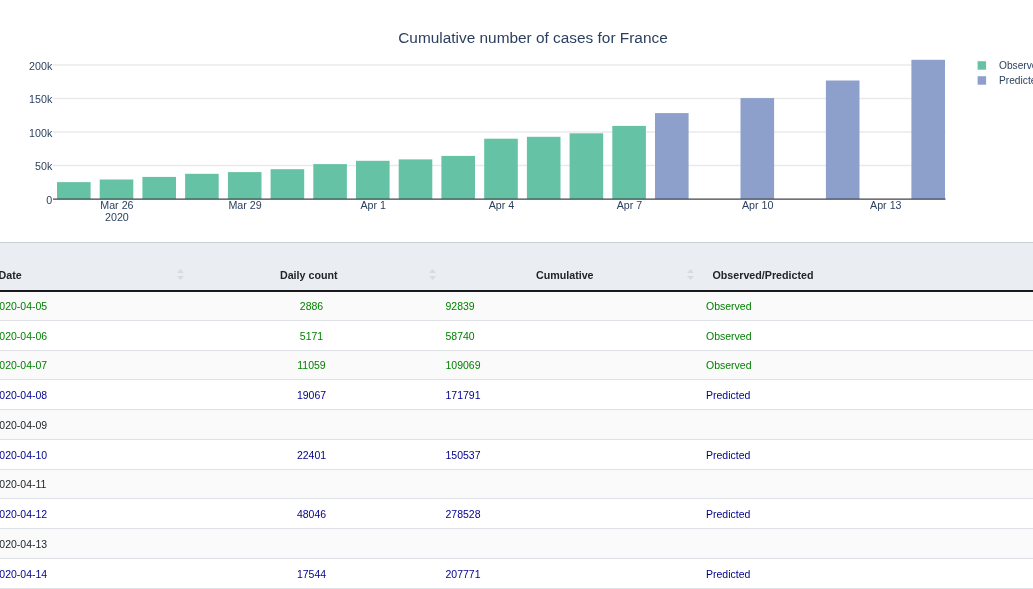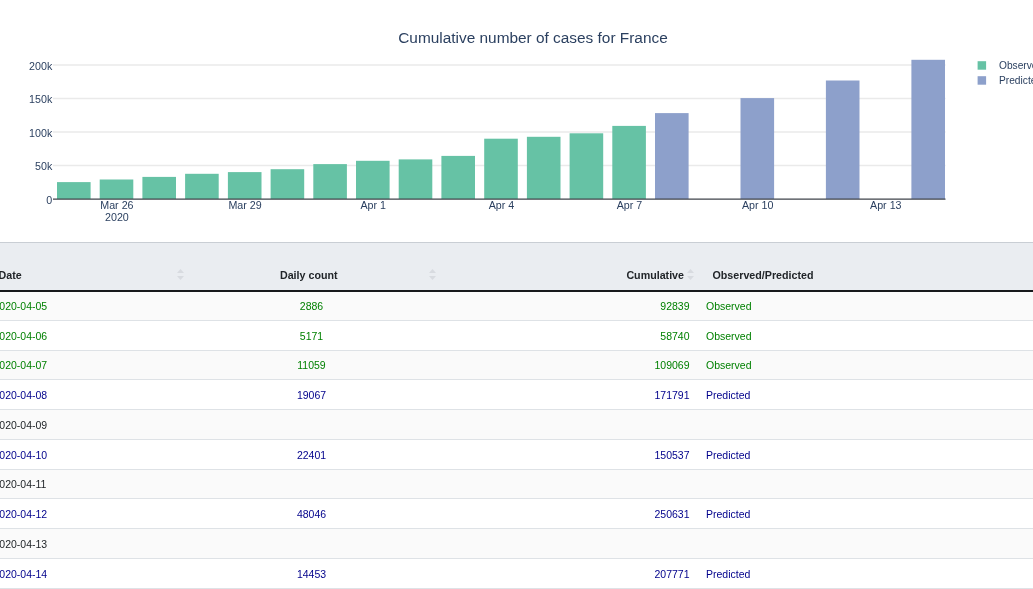--- a/index.html
+++ b/index.html
@@ -7,21 +7,21 @@
 svg text{font-family:"Liberation Sans",sans-serif;fill:#2a3f5f}
 #chart{position:absolute;left:0;top:0}
 table{position:absolute;left:-11px;top:242px;width:1071px;table-layout:fixed;border-collapse:separate;border-spacing:0;font-size:10.5px;color:#212529}
 th,td{box-sizing:border-box;overflow:hidden;white-space:nowrap}
 thead th{background:#eaedf1;border-top:1px solid #c9ced4;border-bottom:2px solid #17191c;vertical-align:bottom;padding:0 0 8.4px 0;font-size:10.7px;font-weight:bold;color:#212529;height:49.7px;position:relative}
 tbody td{border-bottom:1px solid #dee2e6;vertical-align:middle;padding:0.8px 0 0 0;line-height:12px;height:29.77px}
 tbody tr:first-child td{height:29.1px}
 tbody tr.odd td{background:#fafafa}
 .c1{text-align:left;padding-left:4.5px}
 .c2{text-align:center;padding-right:12.5px}
-.c3{text-align:right;padding-right:12.5px}
+.c3{padding-right:12.5px}
 .c4{text-align:left;padding-left:4px}
 th.c1{padding-left:9.5px}
 th.c4{padding-left:10.5px}
 .obs{color:#008000}
 .pred{color:#00008b}
 .sorticon{position:absolute;bottom:9.7px;width:7px;height:11px}
 </style>
 </head>
 <body>
 <svg id="chart" width="1033" height="242" xmlns="http://www.w3.org/2000/svg">
@@ -142,32 +142,32 @@
       </tr>
 <tr class="odd">
         <td class="c1">2020-04-11</td>
         <td class="c2"></td>
         <td class="c3"></td>
         <td class="c4"></td>
       </tr>
 <tr>
         <td class="c1 pred">2020-04-12</td>
         <td class="c2 pred">48046</td>
-        <td class="c3 pred">250631</td>
+        <td class="c3 pred">278528</td>
         <td class="c4 pred">Predicted</td>
       </tr>
 <tr class="odd">
         <td class="c1">2020-04-13</td>
         <td class="c2"></td>
         <td class="c3"></td>
         <td class="c4"></td>
       </tr>
 <tr>
         <td class="c1 pred">2020-04-14</td>
-        <td class="c2 pred">14453</td>
+        <td class="c2 pred">17544</td>
         <td class="c3 pred">207771</td>
         <td class="c4 pred">Predicted</td>
       </tr>
 <tr class="odd">
         <td class="c1">2020-04-15</td>
         <td class="c2"></td>
         <td class="c3"></td>
         <td class="c4"></td>
       </tr>
 </tbody>

